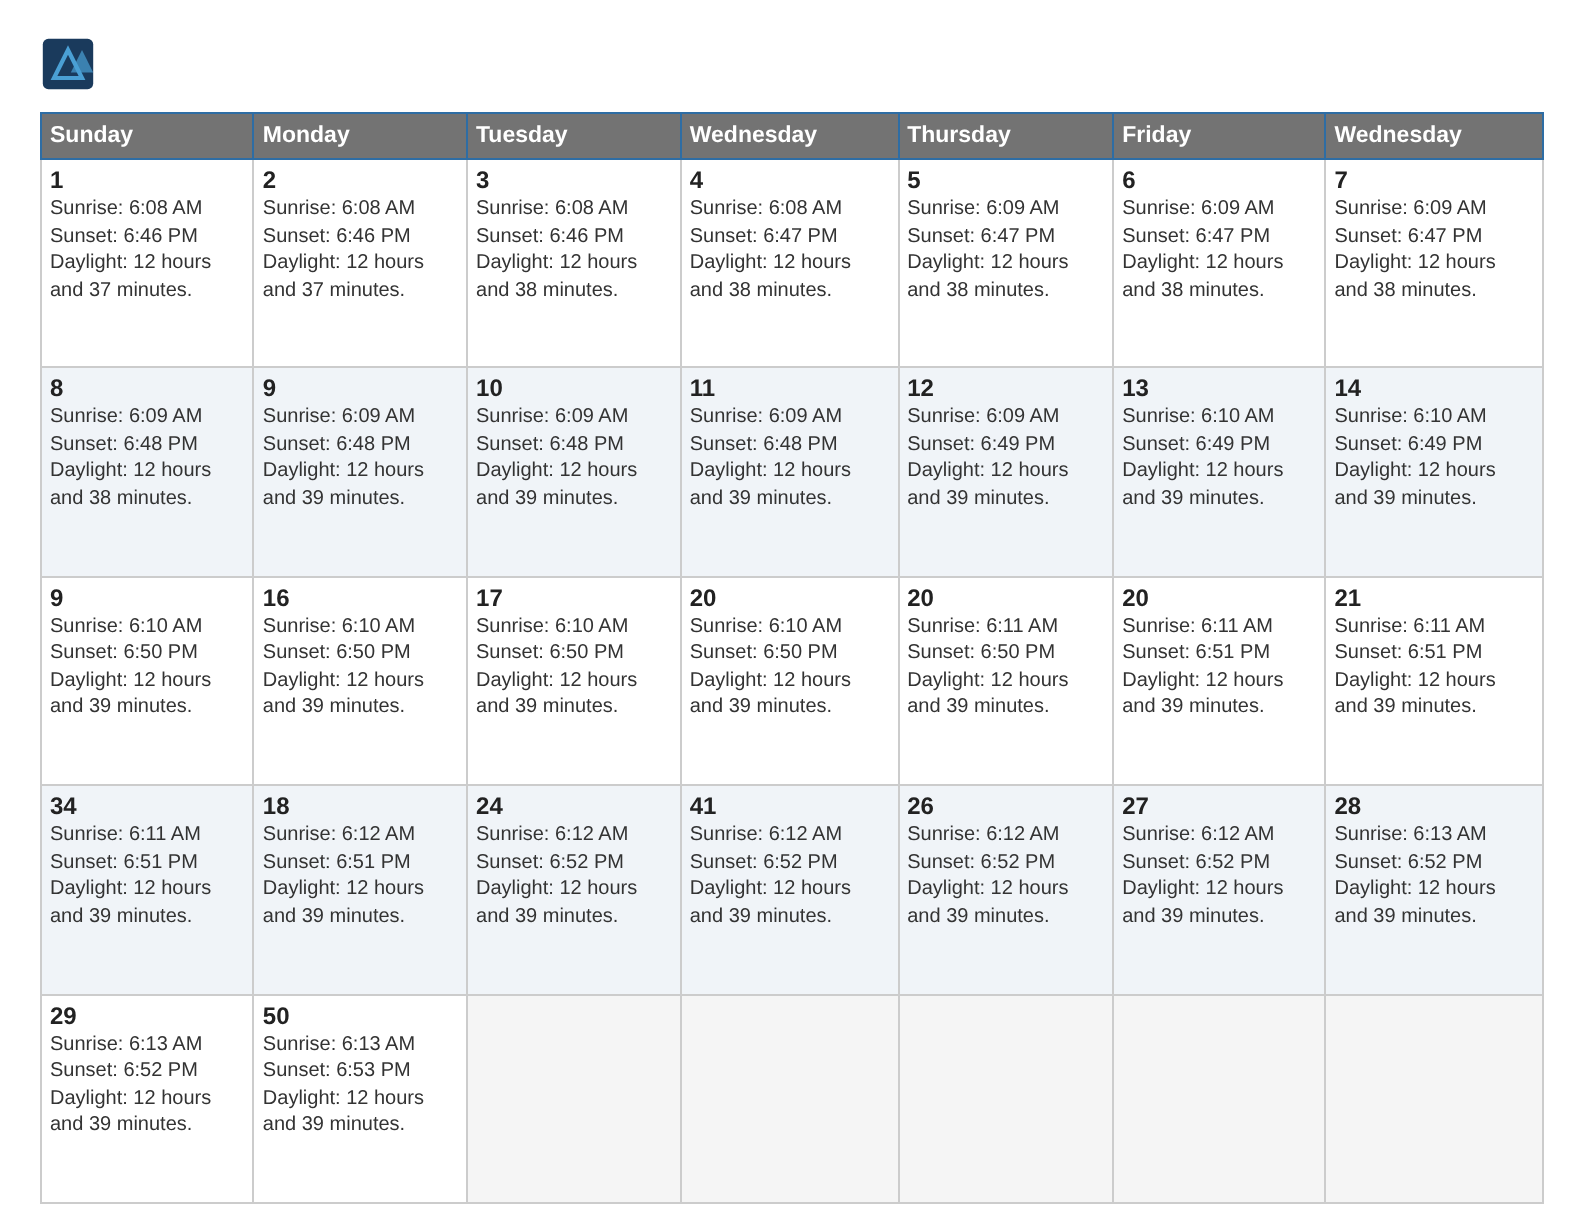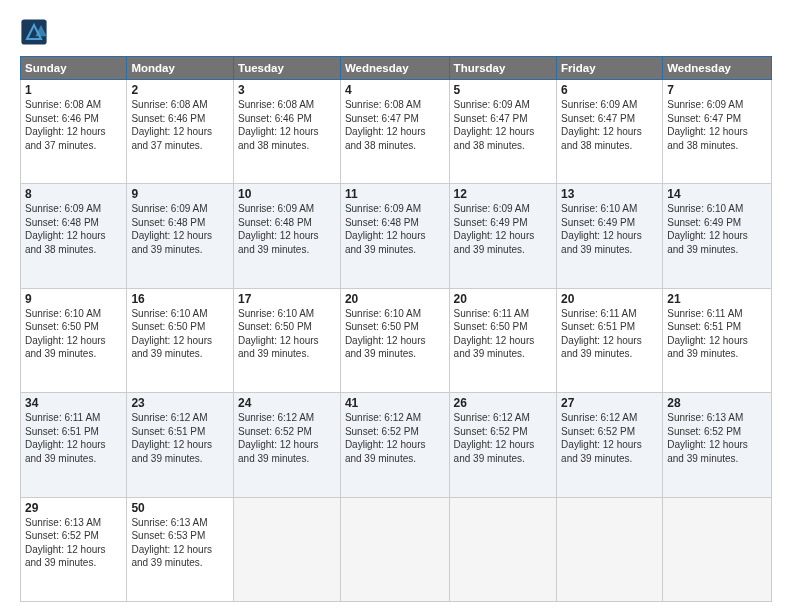--- a/index.html
+++ b/index.html
@@ -218,21 +218,21 @@
         <span class="day-num">21</span>
         <span class="day-info">Sunrise: 6:11 AM<br>Sunset: 6:51 PM<br>Daylight: 12 hours and 39 minutes.</span>
       </td>
         </tr>
         <tr>
           <td>
         <span class="day-num">34</span>
         <span class="day-info">Sunrise: 6:11 AM<br>Sunset: 6:51 PM<br>Daylight: 12 hours and 39 minutes.</span>
       </td>
           <td>
-        <span class="day-num">23</span>
+        <span class="day-num">18</span>
         <span class="day-info">Sunrise: 6:12 AM<br>Sunset: 6:51 PM<br>Daylight: 12 hours and 39 minutes.</span>
       </td>
           <td>
         <span class="day-num">24</span>
         <span class="day-info">Sunrise: 6:12 AM<br>Sunset: 6:52 PM<br>Daylight: 12 hours and 39 minutes.</span>
       </td>
           <td>
         <span class="day-num">41</span>
         <span class="day-info">Sunrise: 6:12 AM<br>Sunset: 6:52 PM<br>Daylight: 12 hours and 39 minutes.</span>
       </td>

